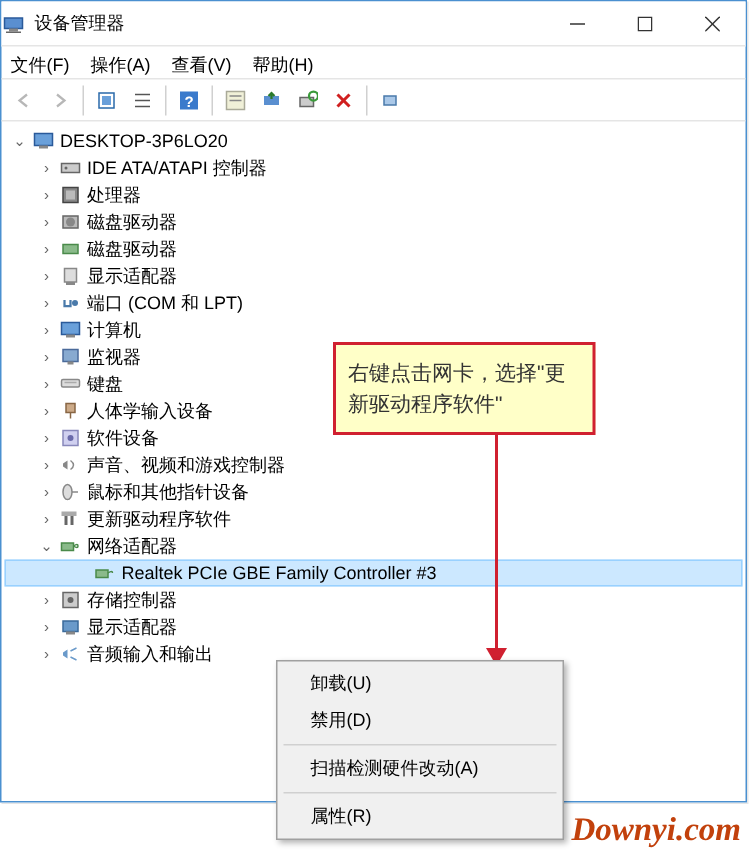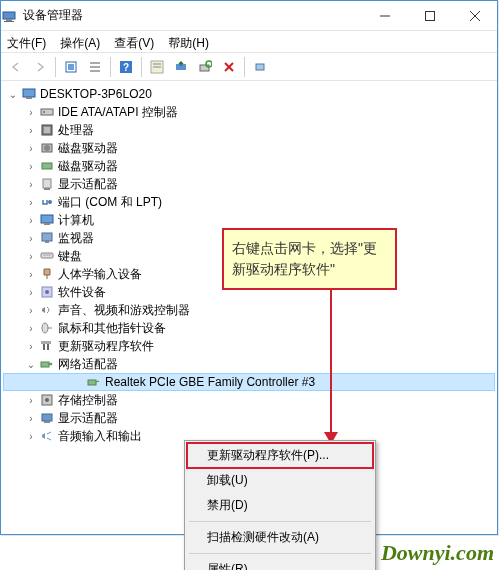--- a/index.html
+++ b/index.html
@@ -13,30 +13,30 @@
 .menubar { height: 22px; display: flex; align-items: flex-end; padding: 0 6px; gap: 14px; border-bottom: 1px solid #e5e5e5; font-size: 12px; }
 .toolbar { height: 28px; display: flex; align-items: center; padding: 0 4px; gap: 2px; border-bottom: 1px solid #e5e5e5; }
 .tbtn { width: 22px; height: 22px; display: flex; align-items: center; justify-content: center; border: 1px solid transparent; }
 .tbtn.disabled { opacity: 0.35; }
 .sep { width: 1px; height: 20px; background: #d0d0d0; margin: 0 2px; }
 .tree-area { padding: 4px 2px; height: calc(100% - 80px); overflow: hidden; }
 .tree-row { display: flex; align-items: center; height: 18px; padding-left: 4px; white-space: nowrap; }
 .expander { width: 12px; height: 12px; display: flex; align-items: center; justify-content: center; color: #666; font-size: 10px; margin-right: 2px; flex-shrink: 0; }
 .dev-icon { width: 16px; height: 16px; margin-right: 3px; flex-shrink: 0; }
 .indent1 { padding-left: 22px; }
-.indent2 { padding-left: 68px; }
+.indent2 { padding-left: 44px; }
 .selected { background: #cce8ff; border: 1px solid #99d1ff; }
 .context-menu { position: absolute; left: 184px; top: 440px; width: 192px; background: #f0f0f0; border: 1px solid #a0a0a0; box-shadow: 2px 2px 4px rgba(0,0,0,0.3); padding: 2px; z-index: 10; }
 .ctx-item { padding: 4px 20px; font-size: 12px; }
 .ctx-item.highlighted { outline: 2px solid #d02030; outline-offset: -1px; }
 .ctx-sep { height: 1px; background: #d0d0d0; margin: 3px 2px; }
 .tooltip-box { position: absolute; left: 222px; top: 228px; width: 175px; padding: 8px; background: #ffffc8; border: 2px solid #d02030; font-size: 14px; line-height: 1.5; color: #333; z-index: 5; }
 .arrow-down { position: absolute; left: 330px; top: 286px; width: 2px; height: 150px; background: #d02030; z-index: 4; }
 .arrow-head { position: absolute; left: 324px; top: 432px; width: 0; height: 0; border-left: 7px solid transparent; border-right: 7px solid transparent; border-top: 12px solid #d02030; z-index: 4; }
-.watermark { position: absolute; right: 6px; bottom: 4px; font-size: 22px; font-style: italic; font-weight: bold; color: #4d7c0f; font-family: Georgia, serif; padding-left: 28px; }
+.watermark { position: absolute; right: 6px; bottom: 4px; font-size: 22px; font-style: italic; font-weight: bold; color: #c2410c; font-family: Georgia, serif; padding-left: 28px; }
 svg { display: block; }
 </style>
 </head>
 <body>
 
 <div class="window">
   <div class="titlebar">
     <span class="app-icon">
       <svg width="16" height="16" viewBox="0 0 16 16">
           <rect x="2" y="4" width="12" height="7" fill="#5a8fd0" stroke="#2a5a9a"></rect>
@@ -343,21 +343,20 @@
   </div>
 </div>
 
 <div class="tooltip-box">
   <span>右键点击网卡，选择"更新驱动程序软件"</span>
 </div>
 <div class="arrow-down"></div>
 <div class="arrow-head"></div>
 
 <div class="context-menu">
-  <div class="ctx-item highlighted">更新驱动程序软件(P)...</div>
   <div class="ctx-item">卸载(U)</div>
   <div class="ctx-item">禁用(D)</div>
   <div class="ctx-sep"></div>
   <div class="ctx-item">扫描检测硬件改动(A)</div>
   <div class="ctx-sep"></div>
   <div class="ctx-item">属性(R)</div>
 </div>
 
 <div class="watermark">Downyi.com</div>
 

